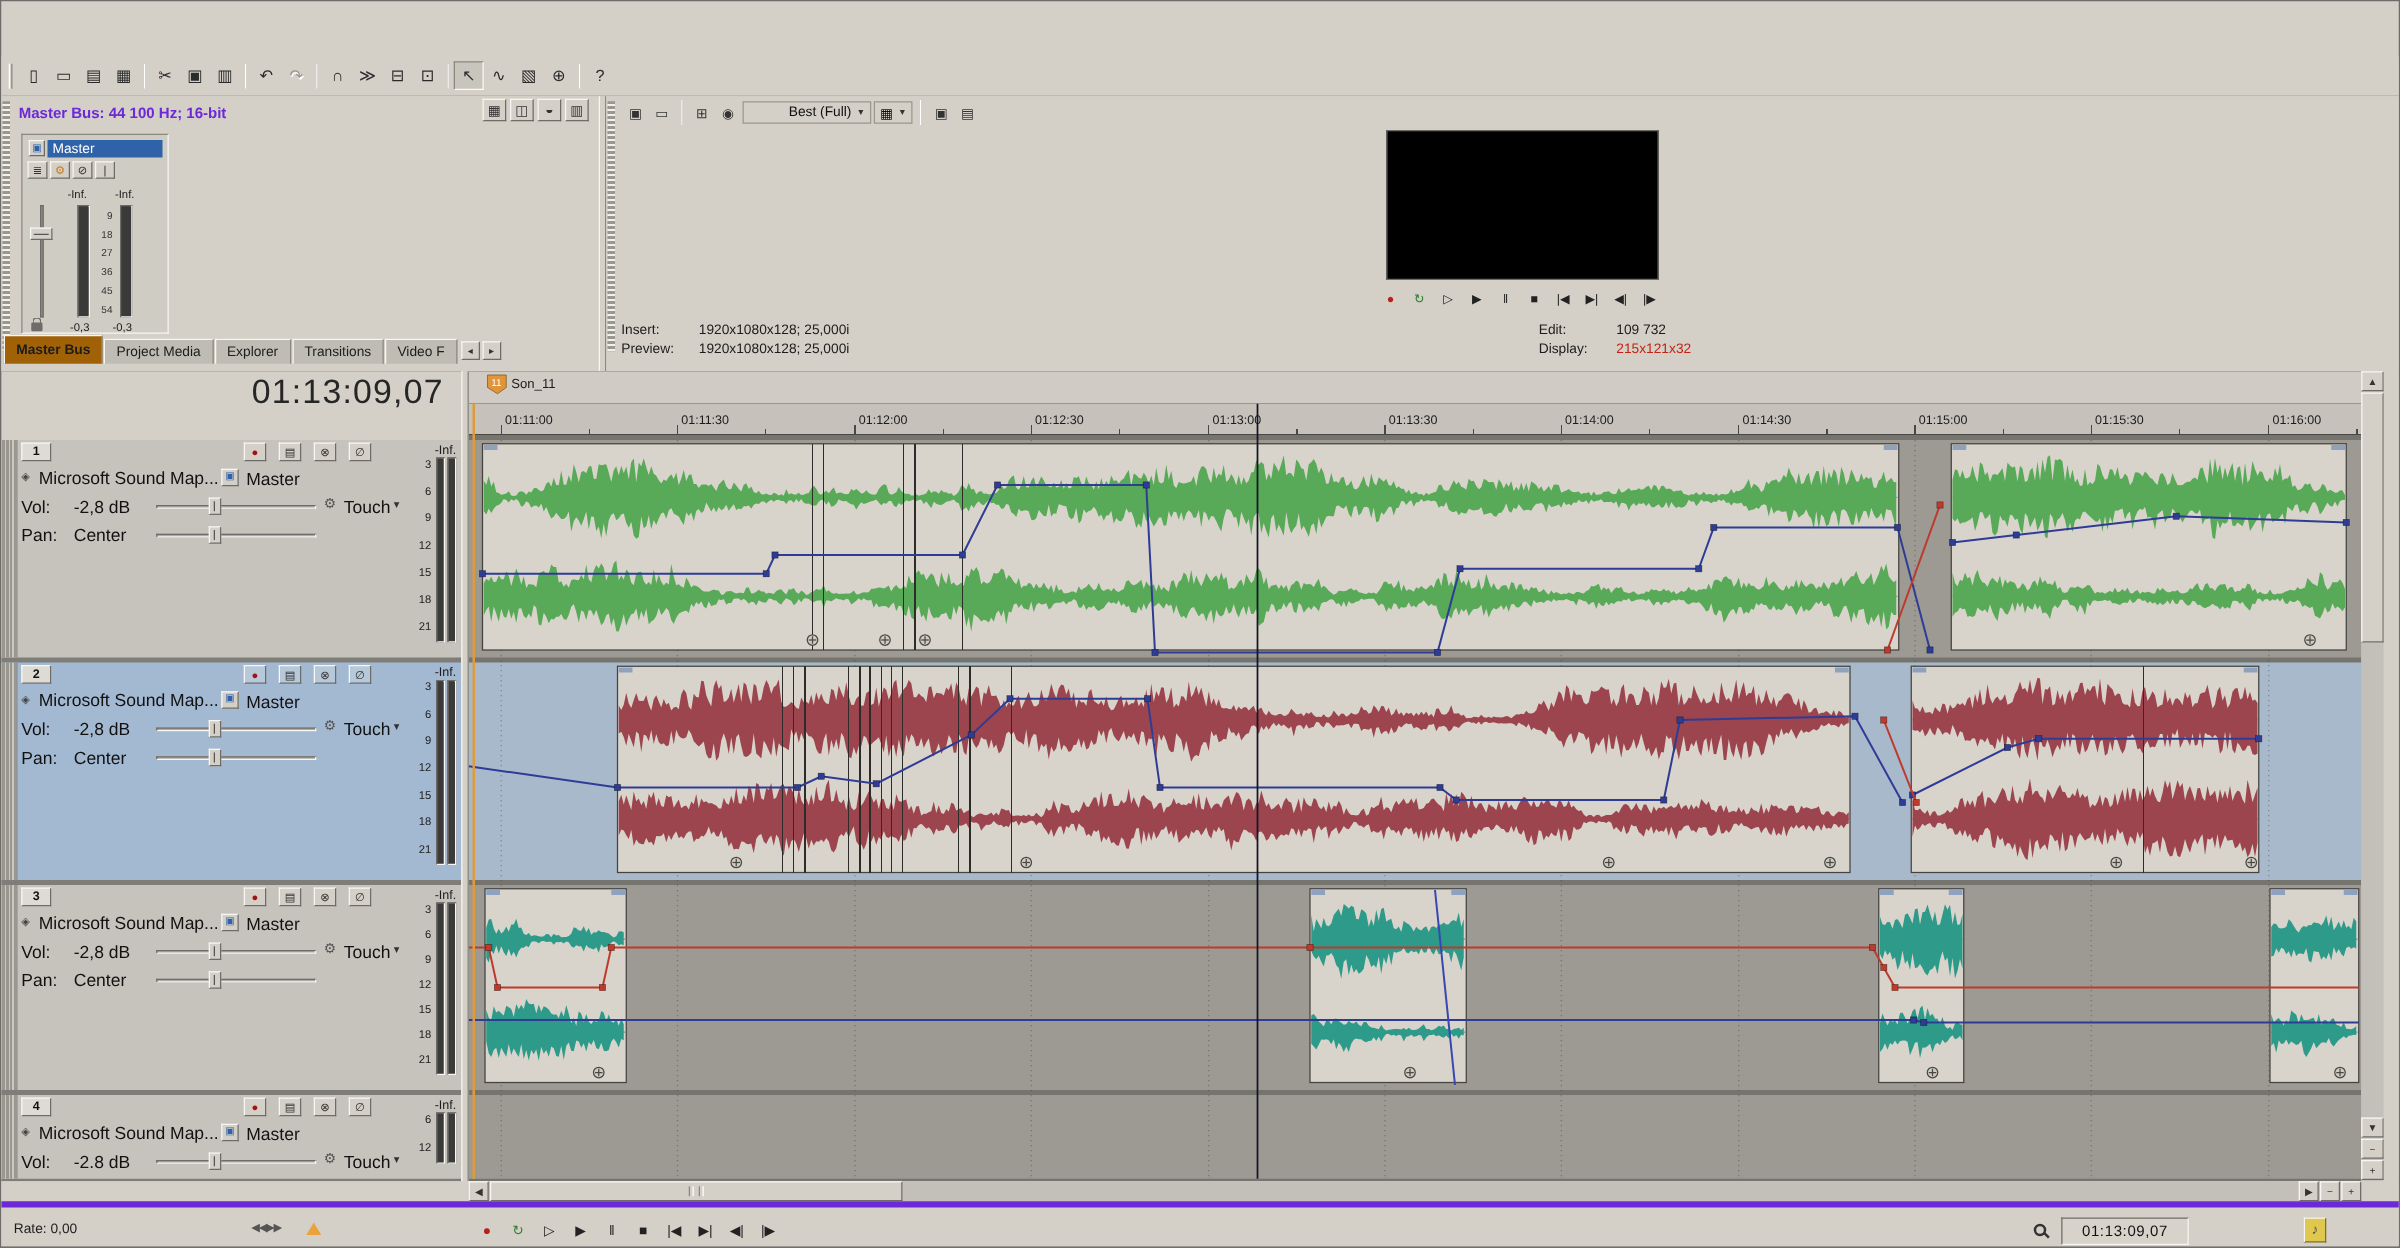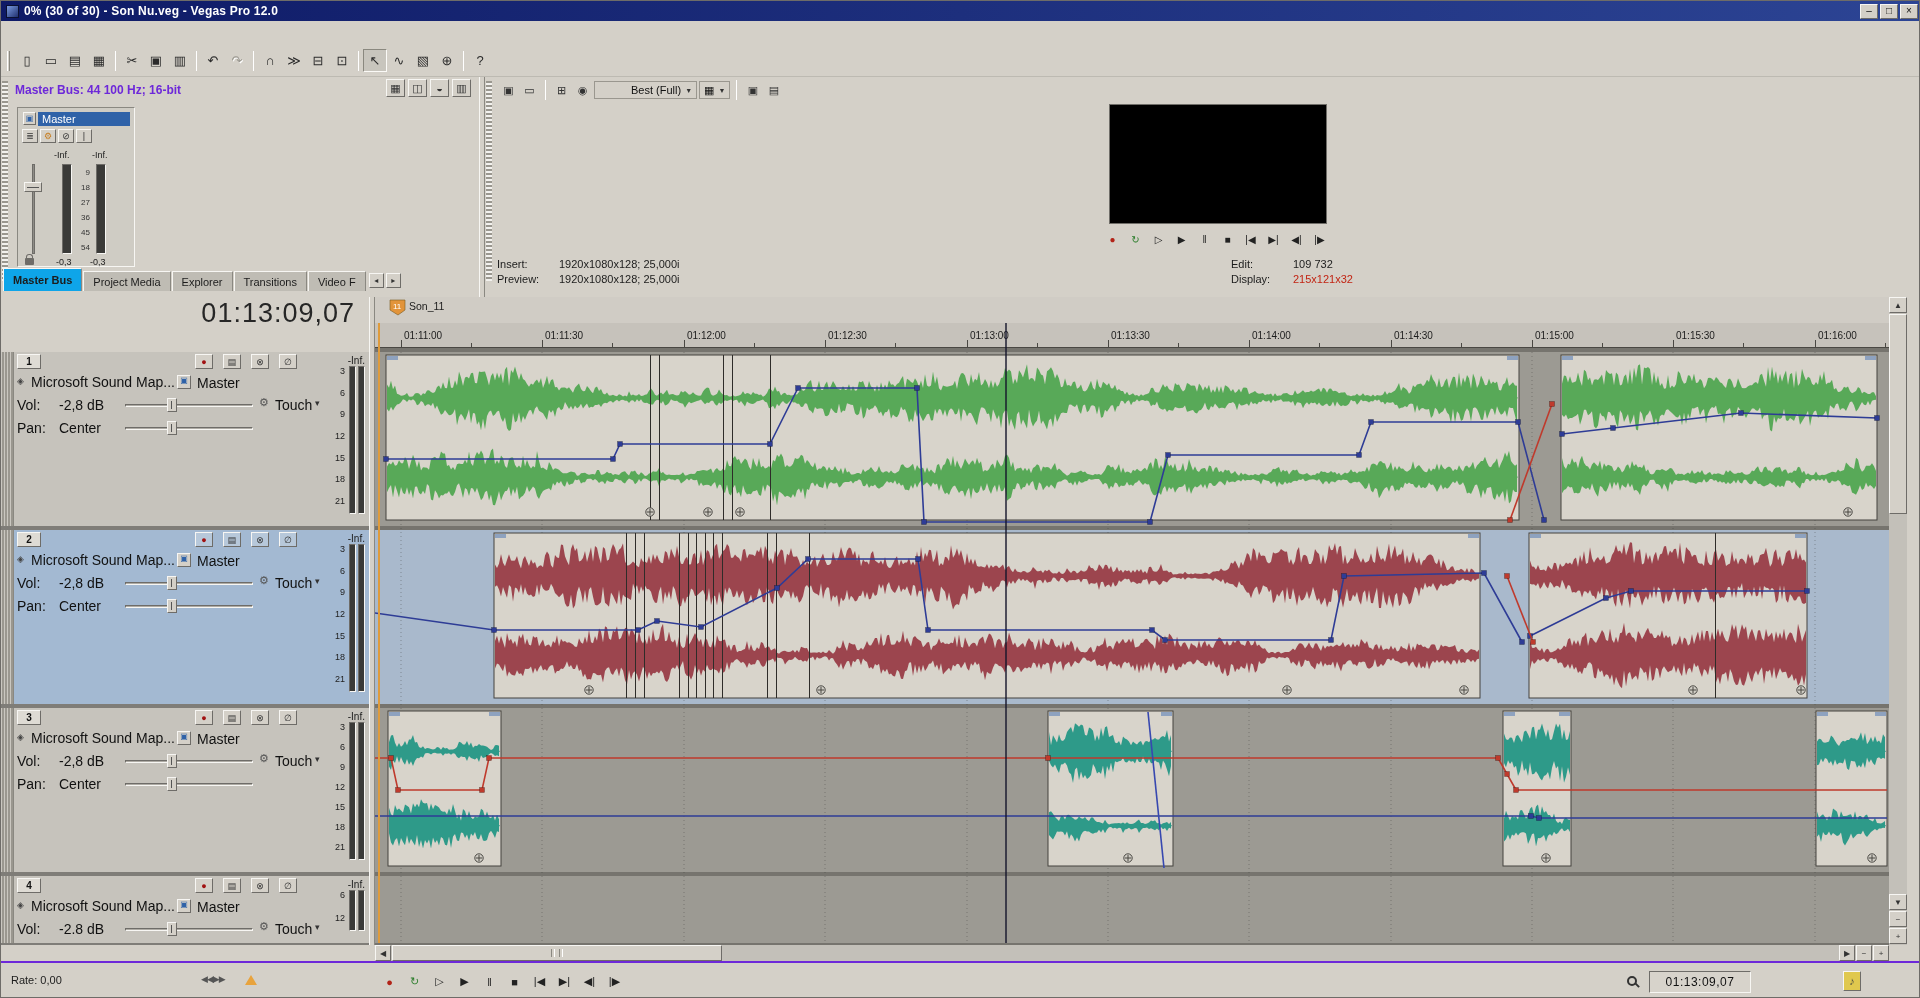--- a/index.html
+++ b/index.html
@@ -37,21 +37,21 @@
   .meter-bar{position:absolute;top:56px;width:10px;height:90px;background:#3a3a38;border:1px solid;border-color:#6e6c68 #f7f6f3 #f7f6f3 #6e6c68;}
   .mb-num{position:absolute;font-size:8px;color:#333;width:16px;text-align:right;}
   .meter-value{position:absolute;top:149px;font-size:9px;color:#1c1c1c;}
   #mb-fader-groove{position:absolute;left:14px;top:56px;width:3px;height:90px;background:#8f8d87;border:1px solid #6e6c68;}
   #mb-fader-thumb{position:absolute;left:6px;top:74px;width:18px;height:10px;background:#d4d0c8;border:1px solid;border-color:#f7f6f3 #6e6c68 #6e6c68 #f7f6f3;}
   #mb-fader-thumb::after{content:"";position:absolute;left:2px;right:2px;top:4px;height:1px;background:#555;}
   #mb-lock{position:absolute;left:7px;top:150px;width:9px;height:7px;background:#6e6c68;border-radius:1px;}
   #mb-lock::before{content:"";position:absolute;left:1px;top:-4px;width:5px;height:4px;border:1.5px solid #6e6c68;border-bottom:none;border-radius:3px 3px 0 0;}
   #dock-tabs{position:absolute;left:2px;top:190px;width:474px;height:24px;display:flex;align-items:flex-end;}
   .dtab{display:inline-flex;align-items:center;height:20px;padding:0 9px;font-size:11px;background:#bfbcb4;border:1px solid;border-color:#f7f6f3 #8a8881 #8a8881 #f7f6f3;border-bottom:none;margin-right:1px;color:#1c1c1c;white-space:nowrap;}
-  .dtab.active{background:#0ea5e9;font-weight:bold;height:23px;margin-top:12px;}
+  .dtab.active{background:#a16207;font-weight:bold;height:23px;margin-top:12px;}
   .tab-scroll{display:inline-flex;align-items:center;justify-content:center;width:15px;height:15px;font-size:8px;color:#333;background:#d4d0c8;margin-left:2px;margin-bottom:3px;}
   #dock-splitter{position:absolute;left:478px;top:76px;width:6px;height:220px;background:#d4d0c8;border-left:1px solid #f7f6f3;border-right:1px solid #8a8881;}
   
   #preview-panel{position:absolute;left:484px;top:76px;width:1436px;height:220px;background:#d4d0c8;}
   #pv-toolbar{position:absolute;left:14px;top:3px;display:flex;align-items:center;gap:2px;}
   .pv-dropdown{display:inline-flex;align-items:center;justify-content:space-between;height:18px;padding:0 4px;font-size:11px;color:#111;background:#d4d0c8;border:1px solid #9a978f;min-width:84px;}
   .pv-mini{min-width:30px;}
   #pv-screen{position:absolute;left:624px;top:27px;width:218px;height:120px;background:#000;border:1px solid #6f6d68;}
   #pv-transport{position:absolute;left:616px;top:152px;display:flex;}
   .tbtn{display:inline-flex;align-items:center;justify-content:center;width:23px;height:20px;font-size:10px;color:#222;}
@@ -83,45 +83,36 @@
   #v-thumb{position:absolute;left:0;top:17px;width:18px;height:200px;background:#d4d0c8;border:1px solid;border-color:#f7f6f3 #6e6c68 #6e6c68 #f7f6f3;}
   #right-edge{position:absolute;left:1906px;top:296px;width:14px;height:648px;background:#d4d0c8;}
   
   #hscroll-row{position:absolute;left:0;top:944px;width:1920px;height:16px;background:#d4d0c8;}
   #h-scroll{position:absolute;left:374px;top:0;width:1514px;height:16px;background:#c3c0b9;}
   .hbt{position:absolute;top:0;width:16px;height:16px;background:#d4d0c8;border:1px solid;border-color:#f7f6f3 #6e6c68 #6e6c68 #f7f6f3;font-size:8px;display:flex;align-items:center;justify-content:center;color:#333;}
   #h-thumb{position:absolute;left:17px;top:0;width:330px;height:16px;background:#d4d0c8;border:1px solid;border-color:#f7f6f3 #6e6c68 #6e6c68 #f7f6f3;}
   #h-thumb::before{content:"";position:absolute;left:158px;top:3px;width:2px;height:8px;border-left:1px solid #8a8881;border-right:1px solid #fff;}
   #h-thumb::after{content:"";position:absolute;left:166px;top:3px;width:2px;height:8px;border-left:1px solid #8a8881;border-right:1px solid #fff;}
   
-  #transport-bar{position:absolute;left:0;top:960px;width:1920px;height:38px;background:#d4d0c8;border-top:2px solid #6d28d9;}
+  #transport-bar{position:absolute;left:0;top:960px;width:1920px;height:38px;background:#d4d0c8;border-top:5px solid #6d28d9;}
   #rate-label{position:absolute;left:10px;top:11px;font-size:11px;color:#1c1c1c;}
   #rate-scrub{position:absolute;left:200px;top:11px;font-size:9px;letter-spacing:-1px;color:#555;}
   #warn-tri{position:absolute;left:244px;top:12px;width:0;height:0;border-left:6px solid transparent;border-right:6px solid transparent;border-bottom:10px solid #e8a33d;}
   #tl-transport{position:absolute;left:376px;top:6px;display:flex;}
   .tbtn2{display:inline-flex;align-items:center;justify-content:center;width:25px;height:25px;font-size:11px;color:#222;}
   #mag-icon{position:absolute;left:1626px;top:13px;width:10px;height:10px;border:2px solid #333;border-radius:50%;}
   #mag-icon::after{content:"";position:absolute;width:6px;height:2px;background:#333;transform:rotate(45deg);right:-5px;bottom:-2px;}
   #time-box{position:absolute;left:1648px;top:8px;width:102px;height:22px;background:#d7d3cb;border:1px solid;border-color:#6e6c68 #f7f6f3 #f7f6f3 #6e6c68;font-size:12px;color:#111;display:flex;align-items:center;justify-content:center;letter-spacing:.5px;}
   #audio-status{position:absolute;left:1842px;top:8px;width:18px;height:20px;background:#e0c84e;border:1px solid;border-color:#f7f6f3 #6e6c68 #6e6c68 #f7f6f3;font-size:11px;color:#554;display:flex;align-items:center;justify-content:center;}
 </style>
 </head>
 <body>
 
 <div id="app">
 
-  <div id="titlebar">
-    <div id="app-icon"></div>
-    <div id="title-text">0% (30 of 30) - Son Nu.veg - Vegas Pro 12.0</div>
-    <div id="win-buttons">
-      <div class="win-btn">–</div>
-      <div class="win-btn">□</div>
-      <div class="win-btn">×</div>
-    </div>
-  </div>
 
 
   <div id="toolbar">
       <div class="tb-grip"></div>
       <div class="ibtn">▯</div>
       <div class="ibtn">▭</div>
       <div class="ibtn">▤</div>
       <div class="ibtn">▦</div>
       <div class="tb-sep"></div>
       <div class="ibtn">✂</div>

